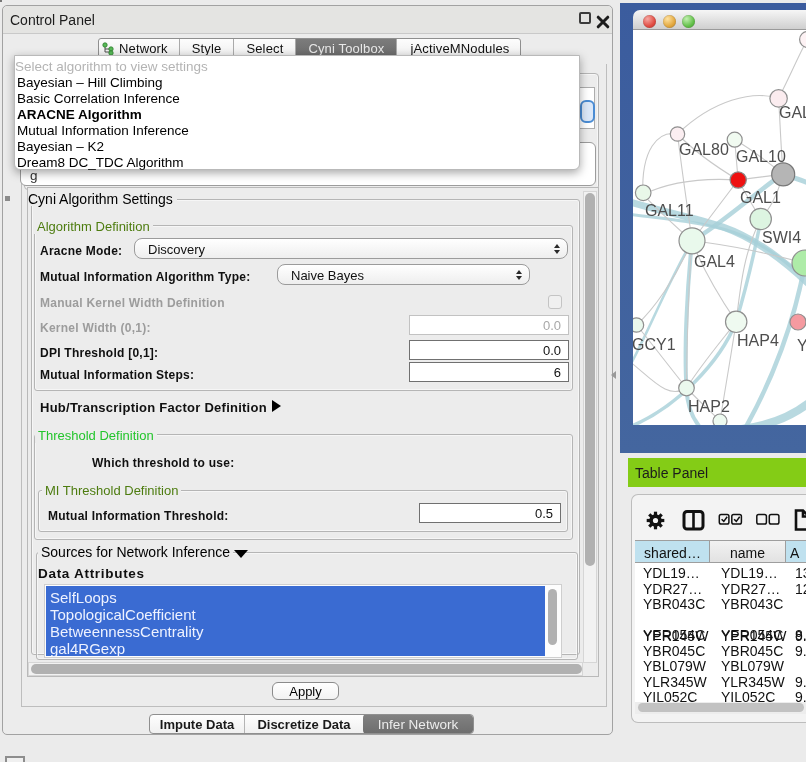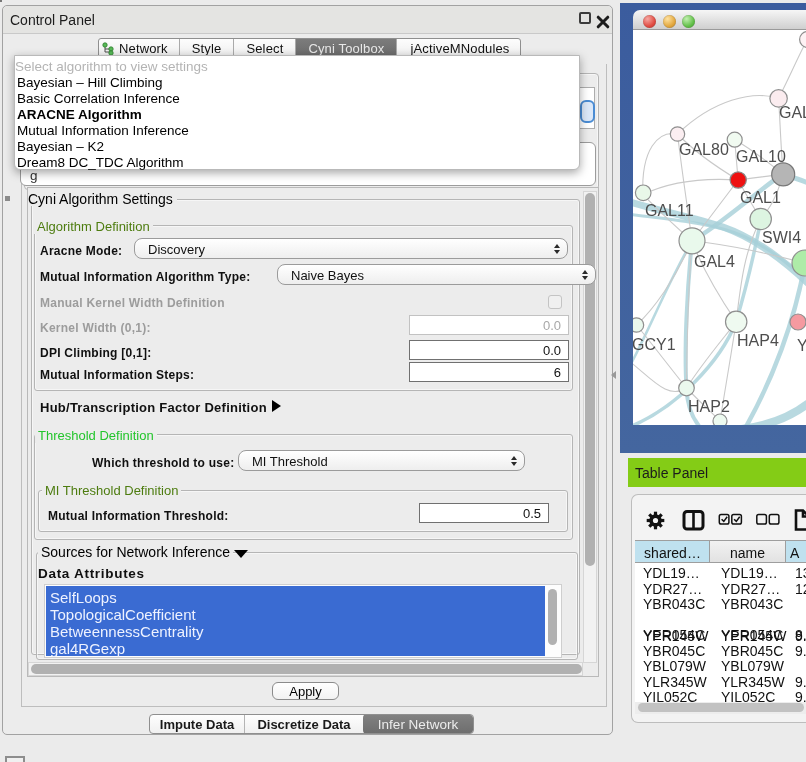--- a/index.html
+++ b/index.html
@@ -122,48 +122,44 @@
     <div class="grp-t" style="left:28px;top:192px;color:#000;font-size:14px;padding:0 4px 0 0">Cyni Algorithm Settings</div>
 
     <div class="grp" style="left:34px;top:225px;width:539px;height:166px"></div>
     <div class="grp-t blue" style="left:34px;top:220px">Algorithm Definition</div>
     <div class="lbl" style="left:40px;top:244px">Aracne Mode:</div>
     <div class="combo" style="left:134px;top:238px;width:434px">
       <span class="txt">Discovery</span>
       <span class="arr"></span>
     </div>
     <div class="lbl" style="left:40px;top:270px">Mutual Information Algorithm Type:</div>
-    <div class="combo" style="left:277px;top:264px;width:319px">
+    <div class="combo" style="left:277px;top:264px;width:253px">
       <span class="txt">Naive Bayes</span>
       <span class="arr"></span>
     </div>
     <div class="lbl dis" style="left:40px;top:296px">Manual Kernel Width Definition</div>
     <div class="abs" style="left:548px;top:295px;width:14px;height:14px;background:#f0f0f0;border:1px solid #c4c4c4;border-radius:3px"></div>
     <div class="lbl dis" style="left:40px;top:321px">Kernel Width (0,1):</div>
     <div class="field dis" style="left:409px;top:315px;width:160px">0.0</div>
-    <div class="lbl" style="left:40px;top:346px">DPI Climbing [0,1]:</div>
+    <div class="lbl" style="left:40px;top:346px">DPI Threshold [0,1]:</div>
     <div class="field" style="left:409px;top:340px;width:160px">0.0</div>
     <div class="lbl" style="left:40px;top:368px">Mutual Information Steps:</div>
     <div class="field" style="left:409px;top:362px;width:160px">6</div>
 
     <div class="lbl" style="left:40px;top:400px;font-size:13px">Hub/Transcription Factor Definition</div>
     <div class="abs" style="left:272px;top:400px;width:0;height:0;border-left:9px solid #000;border-top:6px solid transparent;border-bottom:6px solid transparent"></div>
 
     <div class="grp" style="left:34px;top:434px;width:539px;height:106px"></div>
     <div class="grp-t green" style="left:35px;top:429px">Threshold Definition</div>
     <div class="lbl" style="left:92px;top:456px">Which threshold to use:</div>
-    <div class="combo" style="left:238px;top:450px;width:287px">
-      <span class="txt">MI Threshold</span>
-      <span class="arr"></span>
-    </div>
 
     <div class="grp" style="left:38px;top:490px;width:530px;height:42px"></div>
     <div class="grp-t blue" style="left:42px;top:484px">MI Threshold Definition</div>
     <div class="lbl" style="left:48px;top:509px">Mutual Information Threshold:</div>
-    <div class="field" style="left:419px;top:503px;width:130px">0.5</div>
+    <div class="field" style="left:419px;top:503px;width:142px">0.5</div>
 
     <div class="grp" style="left:36px;top:552px;width:542px;height:108px"></div>
     <div class="grp-t" style="left:38px;top:545px;color:#000;font-size:14px">Sources for Network Inference</div>
     <div class="abs" style="left:234px;top:550px;width:0;height:0;border-top:8px solid #000;border-left:7.5px solid transparent;border-right:7.5px solid transparent"></div>
     <div class="lbl" style="left:38px;top:566px;font-size:13.5px;letter-spacing:0.7px">Data Attributes</div>
     <div class="abs" style="left:44px;top:584px;width:518px;height:74px;background:#fdfdfd;border:1px solid #cfcfcf"></div>
     <div class="abs" style="left:46px;top:586px;width:499px;height:70px;background:#3a6bd2"></div>
     <div class="abs" style="left:50px;top:589px;font-size:15px;color:#eef2ff;line-height:17px">SelfLoops<br>TopologicalCoefficient<br>BetweennessCentrality<br>gal4RGexp</div>
     <div class="thumb" style="left:548px;top:589px;width:9px;height:56px"></div>
   </div>

